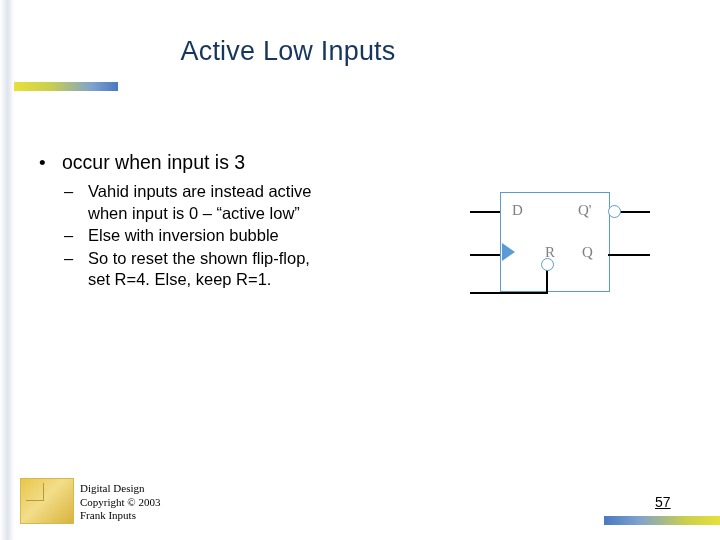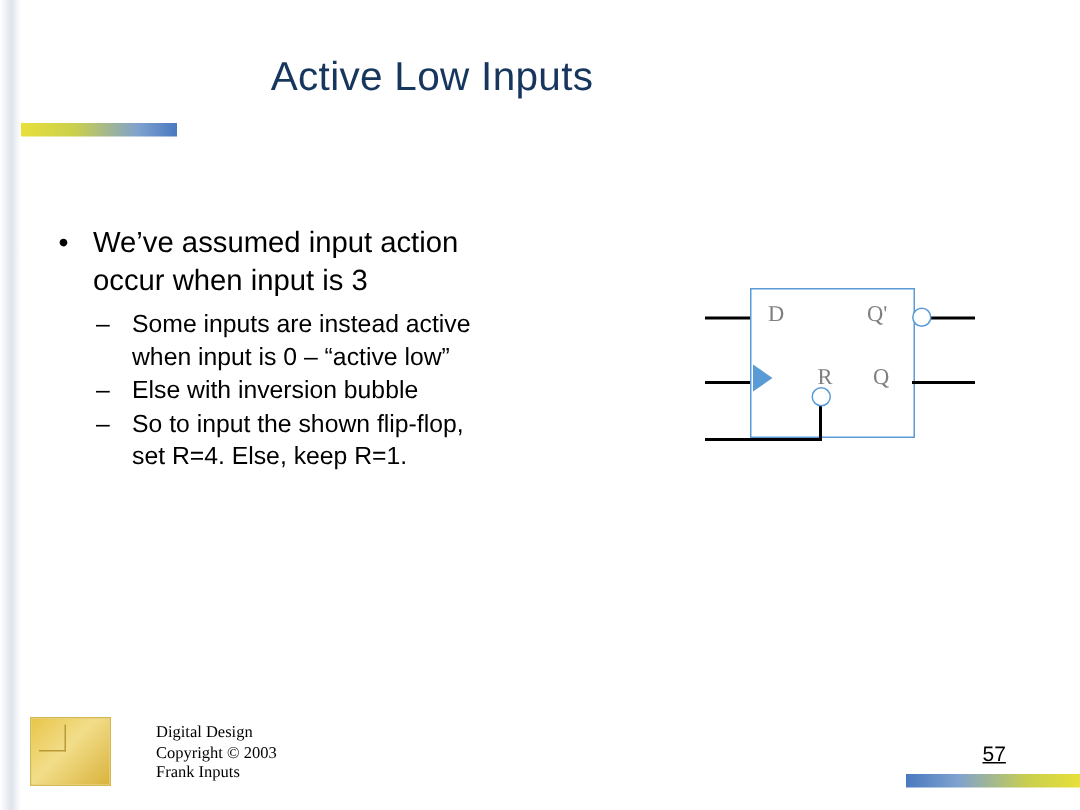--- a/index.html
+++ b/index.html
@@ -169,21 +169,20 @@
     border-bottom: 1px solid #b79a36;
   }
   .footer-text {
     position: absolute;
     left: 80px;
     top: 482px;
     font-family: "Liberation Serif", serif;
     font-size: 11px;
     line-height: 13.5px;
     color: #000000;
-    margin-left: 24px;
   }
   .slide-num {
     position: absolute;
     left: 655px;
     top: 494px;
     font-size: 14px;
     color: #000000;
     text-decoration: underline;
   }
   .footer-bar {
@@ -200,40 +199,39 @@
 
 <div class="left-band"></div>
 <div class="top-bar"></div>
 
 <div class="title">Active Low Inputs</div>
 
 <div class="content">
 
   <div class="lvl1">
     <span class="bullet">•</span>
-    <div>We’ve assumed input action</div>
     <div>occur when input is 3</div>
   </div>
 
   <div class="lvl2-group">
 
     <div class="lvl2">
       <span class="dash">–</span>
-      <div>Some inputs are instead active</div>
+      <div>Vahid inputs are instead active</div>
       <div>when input is 0 – “active low”</div>
     </div>
 
     <div class="lvl2">
       <span class="dash">–</span>
       <div>Else with inversion bubble</div>
     </div>
 
     <div class="lvl2">
       <span class="dash">–</span>
-      <div>So to input the shown flip-flop,</div>
+      <div>So to reset the shown flip-flop,</div>
       <div>set R=4. Else, keep R=1.</div>
     </div>
 
   </div>
 </div>
 
 <div class="diagram">
   <div class="ff-box"></div>
   <div class="clk-tri"></div>
 

